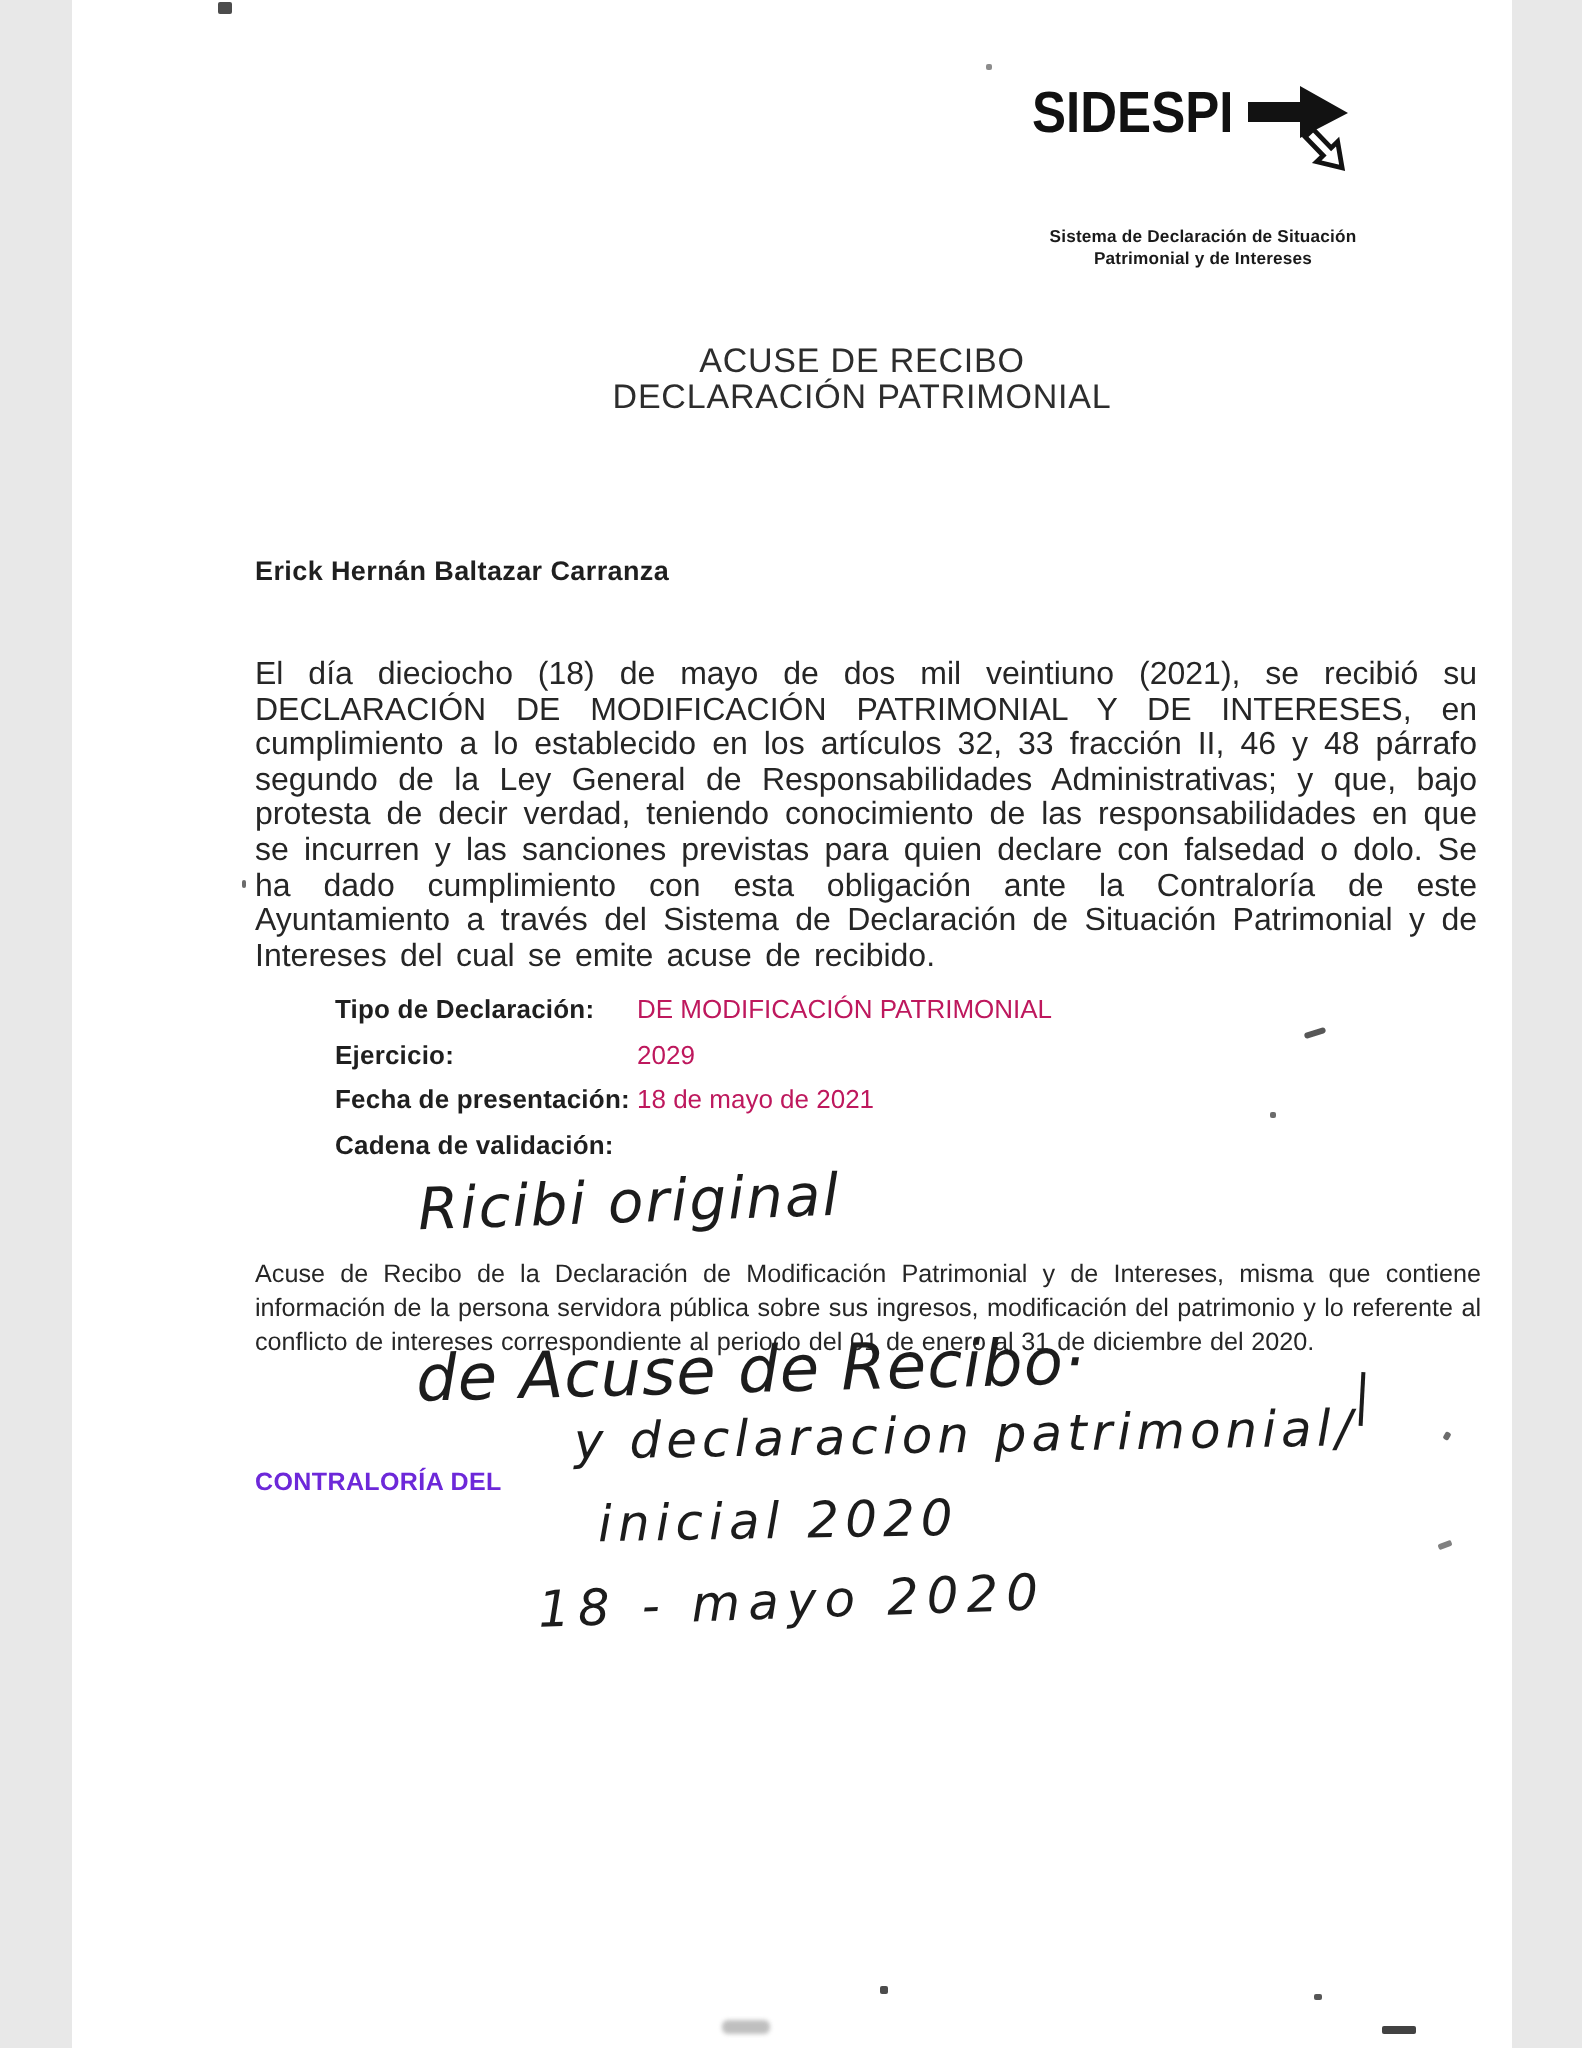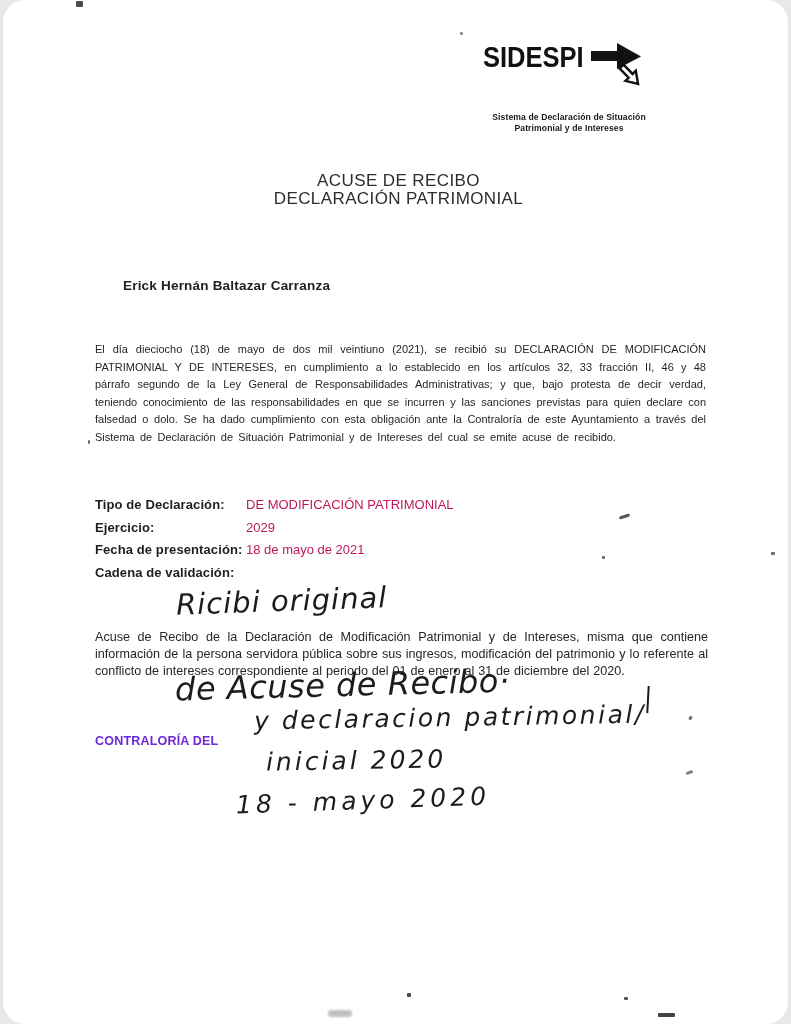--- a/index.html
+++ b/index.html
@@ -1,48 +1,47 @@
 <!DOCTYPE html>
 <html><head>
 <meta charset="utf-8">
 <style>
   html,body{margin:0;padding:0;background:#e8e8e8;}
   .page{
-    position:relative;width:785px;height:1024px;background:#ffffff;
+    position:relative;width:720px;height:1024px;background:#ffffff;
     font-family:"Liberation Sans",sans-serif;color:#2a2a2a;overflow:hidden;
     margin:0 auto;
-    border-radius:22px;
   }
   .abs{position:absolute;}
 
   
   .logo{left:480px;top:42px;width:185px;}
   .logo-row{display:flex;align-items:flex-start;}
   .logo-word{
     font-weight:800;font-size:29px;letter-spacing:0px;color:#111;
     transform:scaleX(.88);transform-origin:left top;line-height:30px;
   }
   .logo-arrow{margin-left:-8px;margin-top:-4px;}
   .logo-tagline{
     width:172px;text-align:center;font-size:8.6px;font-weight:700;color:#1a1a1a;
     line-height:10.5px;margin-top:16px;letter-spacing:.1px;
   }
 
   
   .title{left:0;top:172px;width:791px;text-align:center;font-size:17px;
     line-height:17.5px;color:#2d2d2d;letter-spacing:.4px;}
 
-  .name{left:92px;top:278px;font-size:13.5px;font-weight:700;color:#1f1f1f;letter-spacing:.2px;margin-left:28px;}
+  .name{left:92px;top:278px;font-size:13.5px;font-weight:700;color:#1f1f1f;letter-spacing:.2px;}
 
   .para{ text-align:justify;color:#262626; }
-  .para-main{left:92px;top:341px;width:611px;font-size:11px;line-height:17.6px;word-spacing:2.2px;}
+  .para-main{left:92px;top:329px;width:611px;font-size:16px;line-height:17.6px;word-spacing:2.2px;}
   .para-desc{left:92px;top:629px;width:613px;font-size:12.6px;line-height:17px;word-spacing:.4px;}
 
   .fields{left:92px;top:497px;width:560px;font-size:13px;}
-  .field-row{display:flex;height:22.5px;align-items:flex-start;}
+  .field-row{display:flex;height:22.5px;align-items:flex-start;margin-left:40px;}
   .field-label{font-weight:700;color:#1f1f1f;min-width:151px;letter-spacing:.1px;}
   .field-value{color:#be185d;}
 
   .contraloria{left:92px;top:734px;font-size:12.5px;font-weight:700;color:#6d28d9;letter-spacing:.2px;}
 
   
   .hand{
     font-family:"DejaVu Sans",sans-serif;font-style:italic;color:#1c1c1c;
     white-space:nowrap;font-weight:400;
   }

